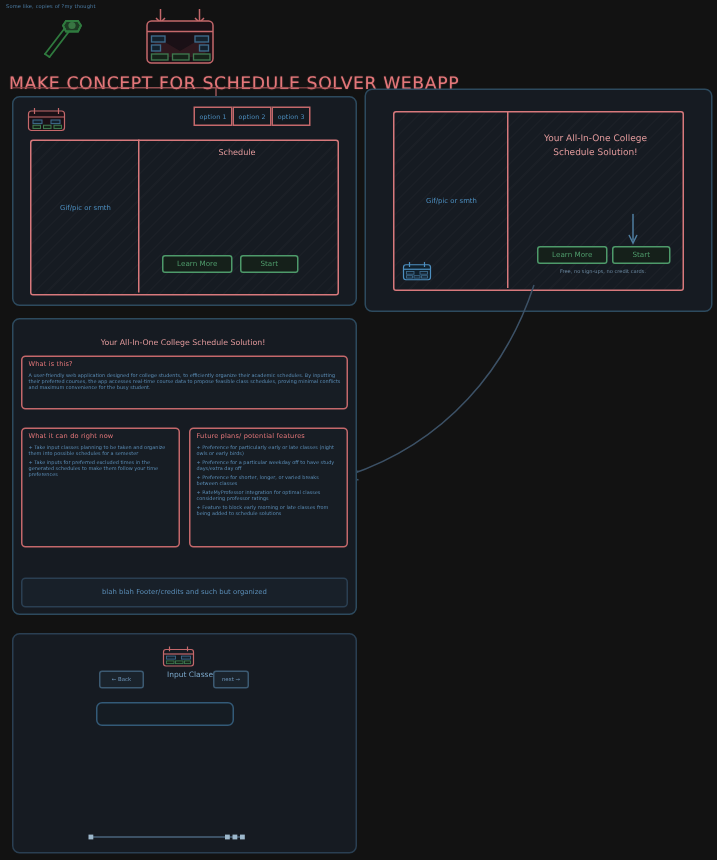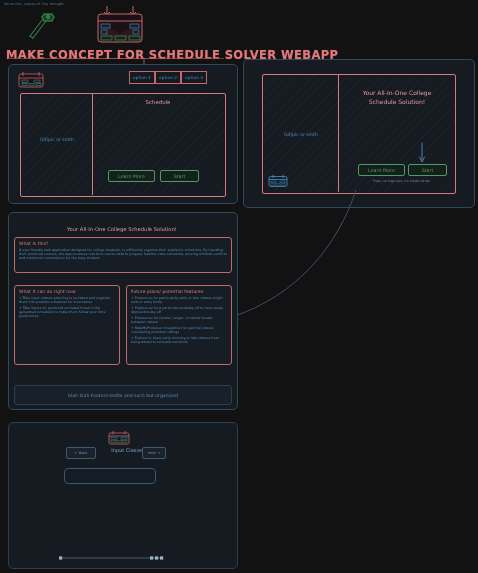--- a/index.html
+++ b/index.html
@@ -31,21 +31,21 @@
 
   
   #top-icon{left:90px;top:4px;width:60px;height:42px;}
 
   
   #title-banner{
     left:6px;top:44px;width:228px;height:16px;
   }
   #title-text{
     font-size:11.5px;color:#e4777a;letter-spacing:.4px;
-    font-family:"DejaVu Sans", sans-serif;font-weight:700;
+    font-family:"DejaVu Sans", sans-serif;font-weight:400;
     white-space:nowrap;transform:scaleY(1.05);
     text-shadow:0 0 1px rgba(228,119,122,.5);
   }
   #title-underline{
     left:8px;top:58px;width:216px;height:1px;
     background:linear-gradient(90deg,#8d4446,#c4686b,#8d4446);opacity:.75;
   }
   #title-arrow{left:140px;top:59px;width:8px;height:9px;}
 
   

